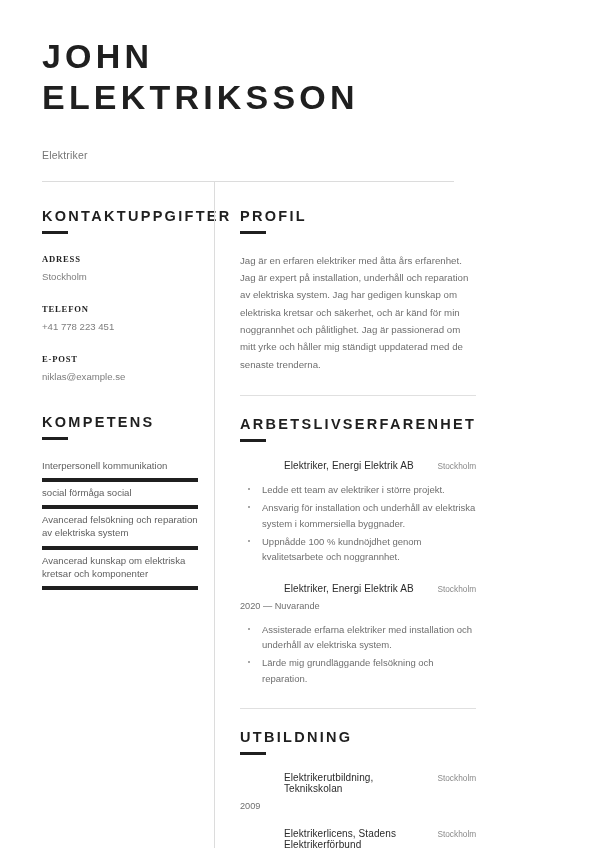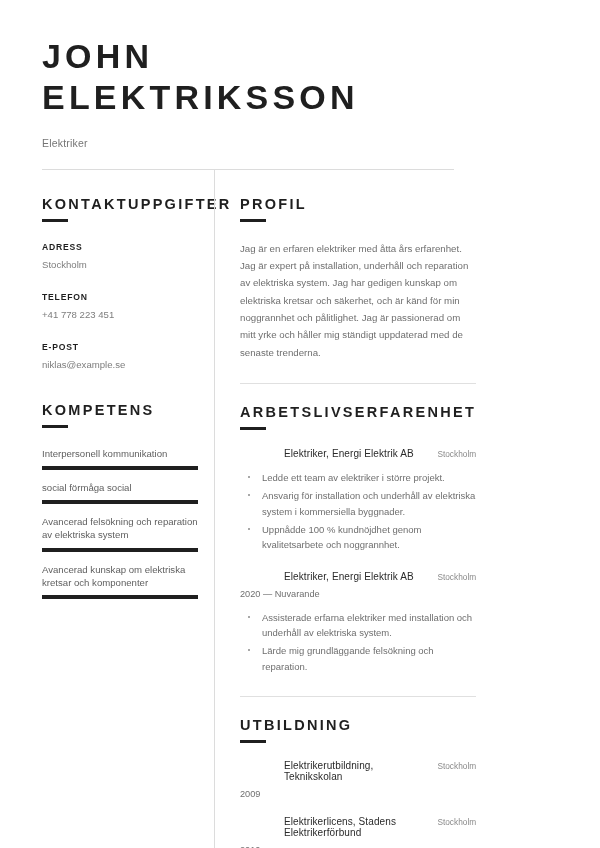--- a/index.html
+++ b/index.html
@@ -31,21 +31,21 @@
   .name-line {
     font-size: 34px;
     font-weight: 700;
     letter-spacing: 4.2px;
     line-height: 1.22;
     color: #1f1f1f;
     text-transform: uppercase;
     white-space: nowrap;
   }
   .job-title {
-    margin-top: 18px;
+    margin-top: 30px;
     font-size: 10.5px;
     color: #757575;
     letter-spacing: 0.2px;
   }
 
   
   .top-rule {
     margin: 20px 42px 0 42px;
     height: 1px;
     background: #dcdcdc;
@@ -98,30 +98,31 @@
 
   
   .contact-group { margin-top: 20px; }
   .contact-label {
     font-size: 8.6px;
     font-weight: 700;
     letter-spacing: 0.8px;
     text-transform: uppercase;
     color: #1f1f1f;
     margin-bottom: 6px;
+    font-family: Liberation Serif, serif;
   }
   .contact-value {
     font-size: 9.6px;
     color: #7d7d7d;
     line-height: 1.45;
   }
 
   
   .skills-wrap { margin-top: 19px; }
-  .skill-item { margin-bottom: 11px; }
+  .skill-item { margin-bottom: 4px; }
   .skill-label {
     font-size: 9.6px;
     color: #5f5f5f;
     line-height: 1.38;
     margin-bottom: 6px;
   }
   .skill-bar {
     width: 100%;
     height: 4px;
     background: #1f1f1f;

